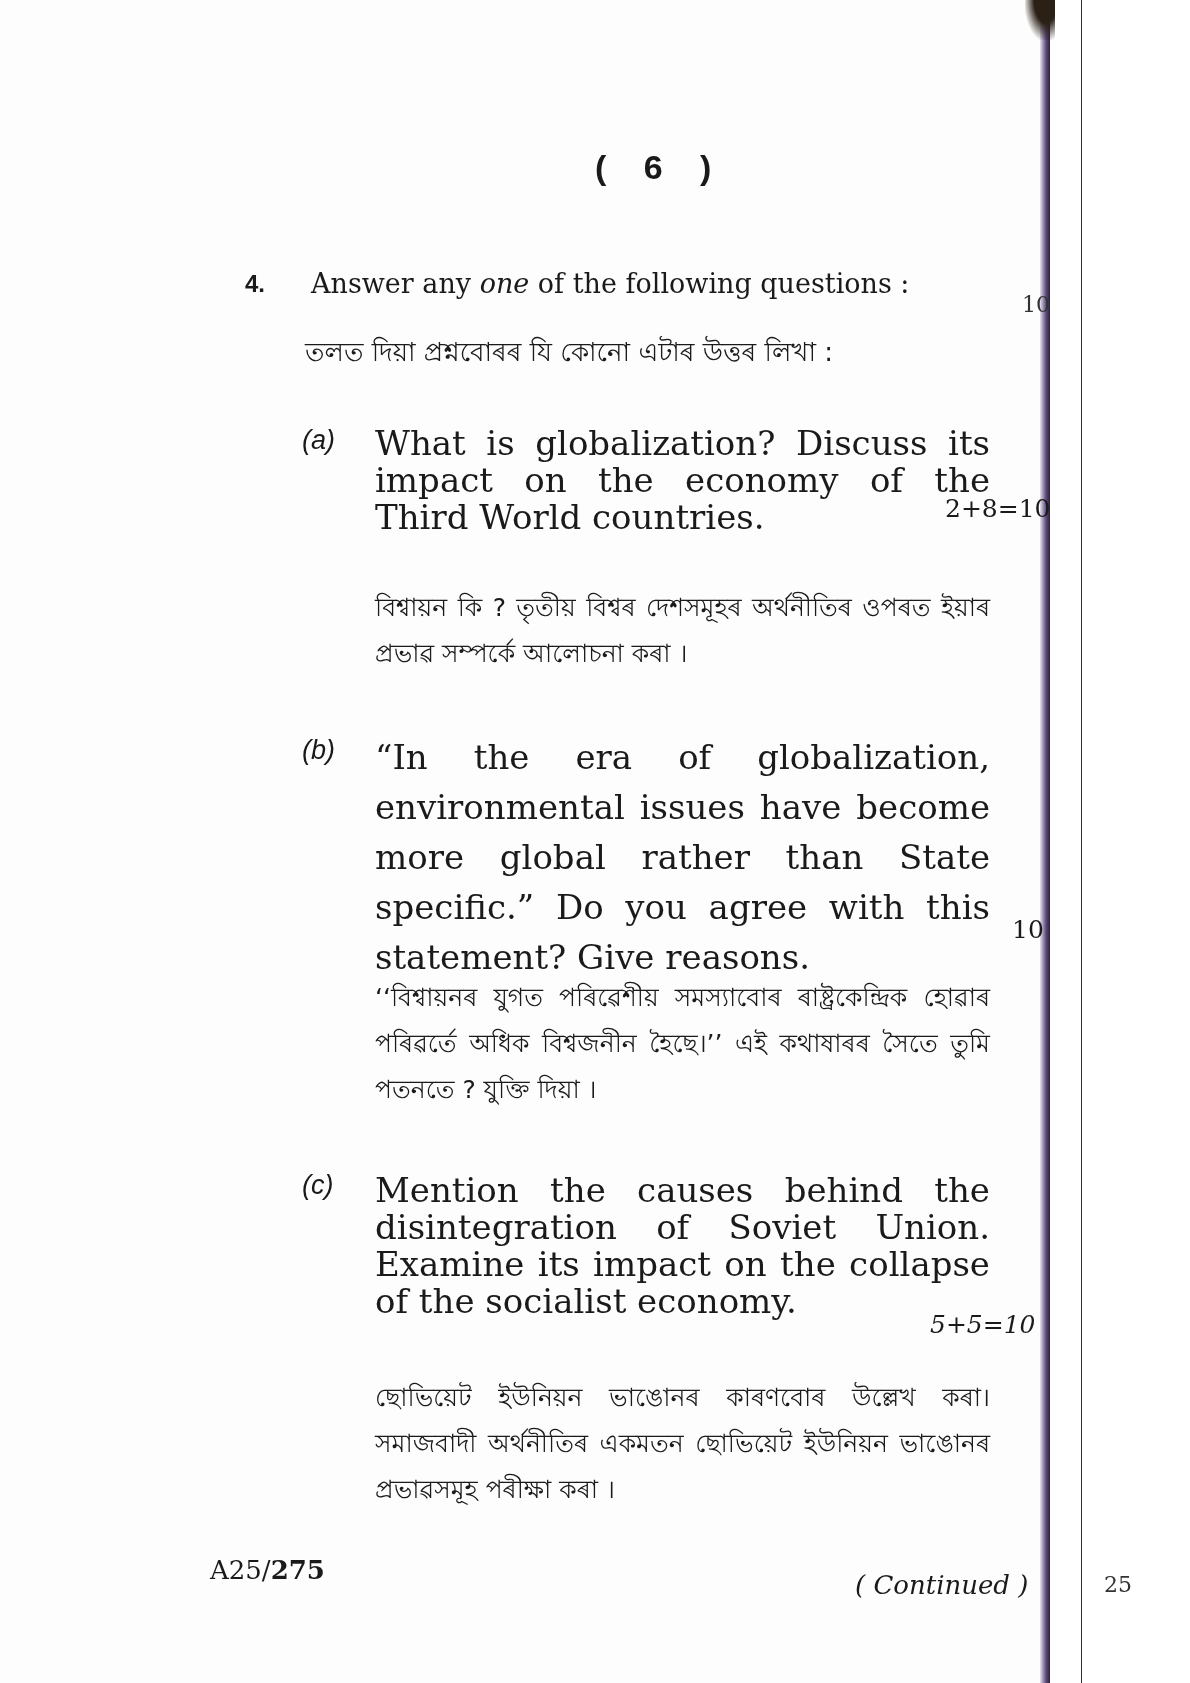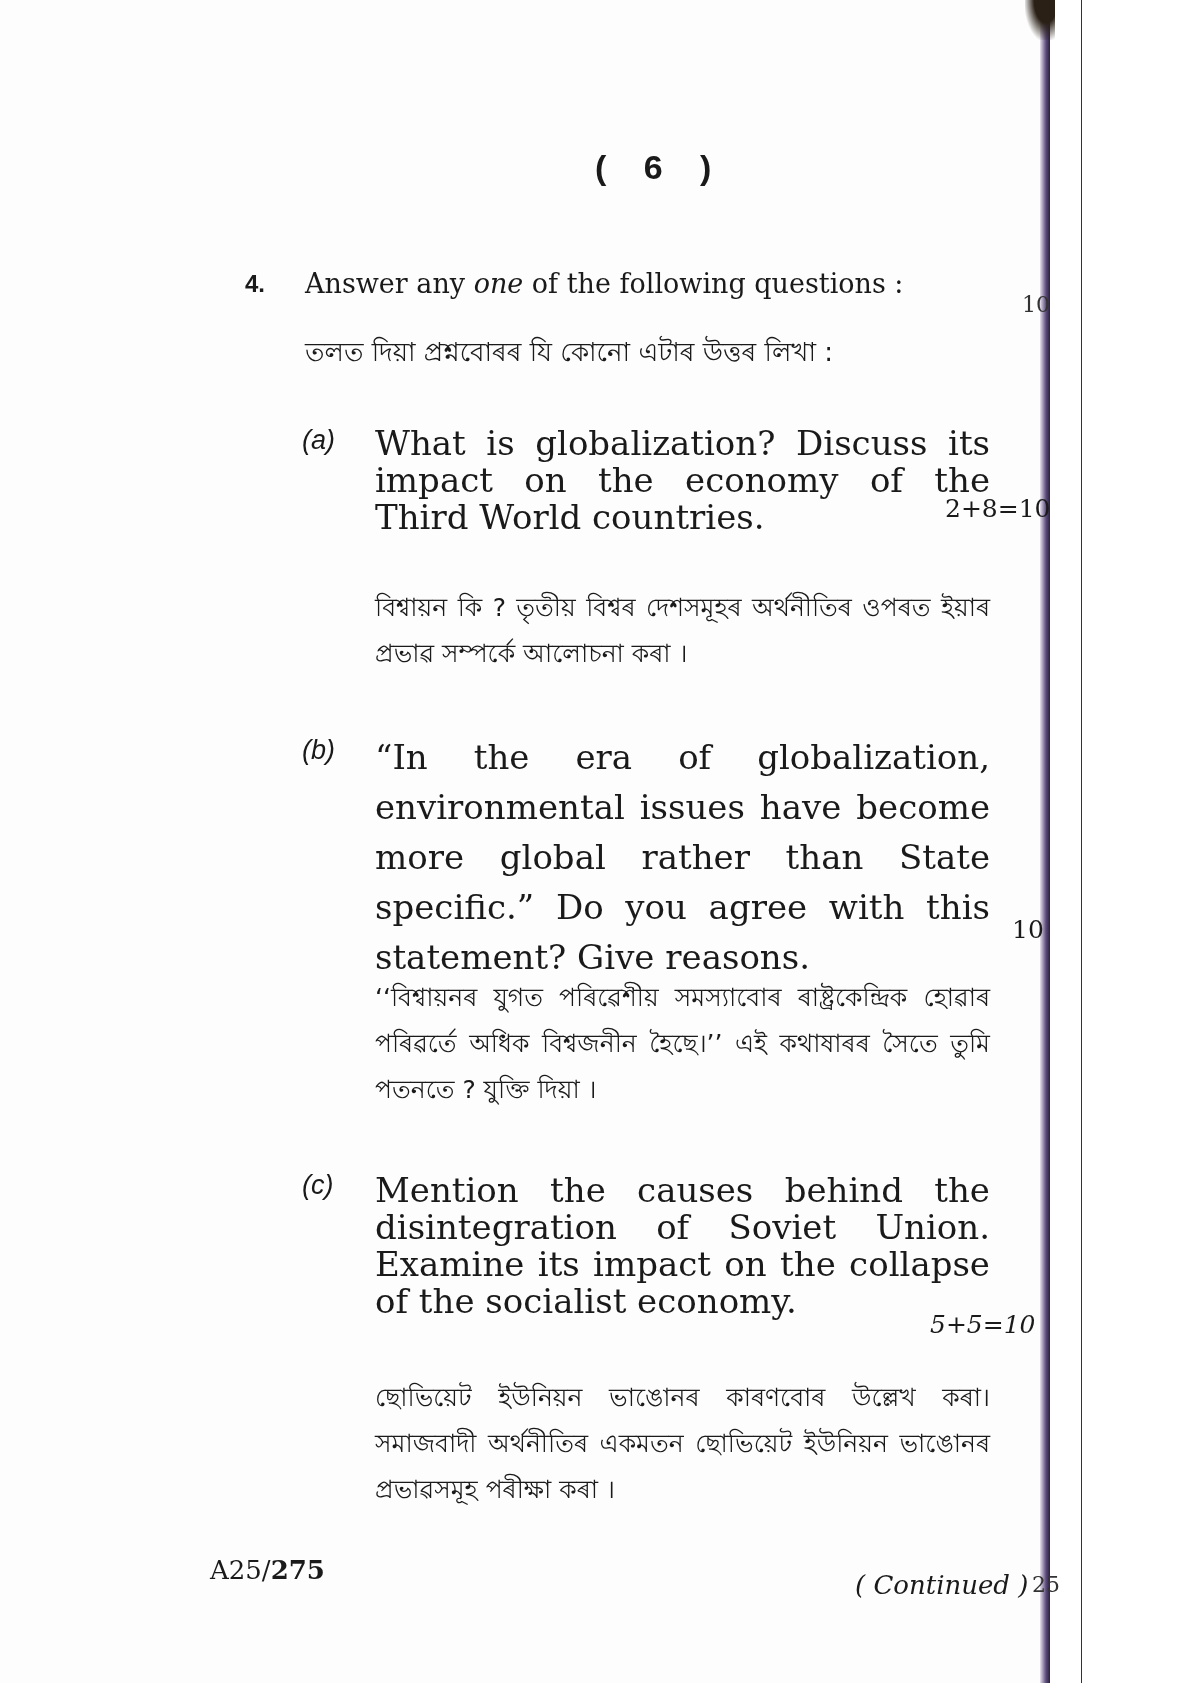--- a/index.html
+++ b/index.html
@@ -7,21 +7,21 @@
          font-family:"DejaVu Serif", serif; color:#1a1a1a; }
   .page { position:absolute; left:0; top:0; width:1050px; height:1683px; background:#fdfdfd; }
   .edge { position:absolute; left:1040px; top:0; width:10px; height:1683px;
           background:linear-gradient(to right, #e8e2f0, #5a4a7a 60%, #2a1f3a); }
   .edge-top { position:absolute; left:1025px; top:0; width:30px; height:40px;
               background:radial-gradient(ellipse at 70% 0%, #2a2016 40%, transparent 75%); }
   .cut-line { position:absolute; left:1081px; top:0; width:1px; height:1683px; background:#333; }
   .abs { position:absolute; white-space:nowrap; }
   .pgno { left:595px; top:148px; font-family:"Liberation Sans", sans-serif; font-weight:bold; font-size:34px; letter-spacing:14px; }
   .qnum { left:245px; top:270px; font-weight:bold; font-size:24px; font-family:"Liberation Sans", sans-serif; }
-  .en { font-size:27px; }
+  .en { font-size:27px;margin-left:6px; }
   .bn { font-size:26px; font-family:"DejaVu Sans", sans-serif;text-align:right; }
   .lbl { font-style:italic; font-size:27px; font-family:"Liberation Sans", sans-serif; }
   .block { position:absolute; left:375px; width:615px; font-size:34px; line-height:37px; text-align:justify; }
   .block p { margin:0; }
   .bnblock { position:absolute; left:375px; width:615px; font-size:25px; line-height:46px; font-family:"DejaVu Sans", sans-serif; text-align:justify; }
   .marks { font-size:25px; font-family:"DejaVu Serif", serif; }
   .footer-code { left:210px; top:1555px; font-size:26px; }
   .footer-code b { font-weight:bold; }
   .continued { left:855px; top:1570px; font-style:italic; font-size:26px; }
   .margin-text { font-size:22px; color:#333; }
@@ -61,13 +61,13 @@
 <div class="block" style="top:1172px;">
   <p>Mention the causes behind the disintegration of Soviet Union. Examine its impact on the collapse of the socialist economy.</p>
 </div>
 <div class="abs marks" style="left:930px; top:1310px;font-style:italic;">5+5=10</div>
 <div class="bnblock" style="top:1375px;">ছোভিয়েট ইউনিয়ন ভাঙোনৰ কাৰণবোৰ উল্লেখ কৰা। সমাজবাদী অৰ্থনীতিৰ একমতন ছোভিয়েট ইউনিয়ন ভাঙোনৰ প্ৰভাৱসমূহ পৰীক্ষা কৰা ।</div>
 
 <div class="abs footer-code">
   <span>A25/</span><b>275</b>
 </div>
 <div class="abs continued">( Continued )</div>
-<div class="abs margin-text" style="left:1032px; top:1572px;">25</div>
+<div class="abs margin-text" style="left:1104px; top:1572px;">25</div>
 
 </body></html>

